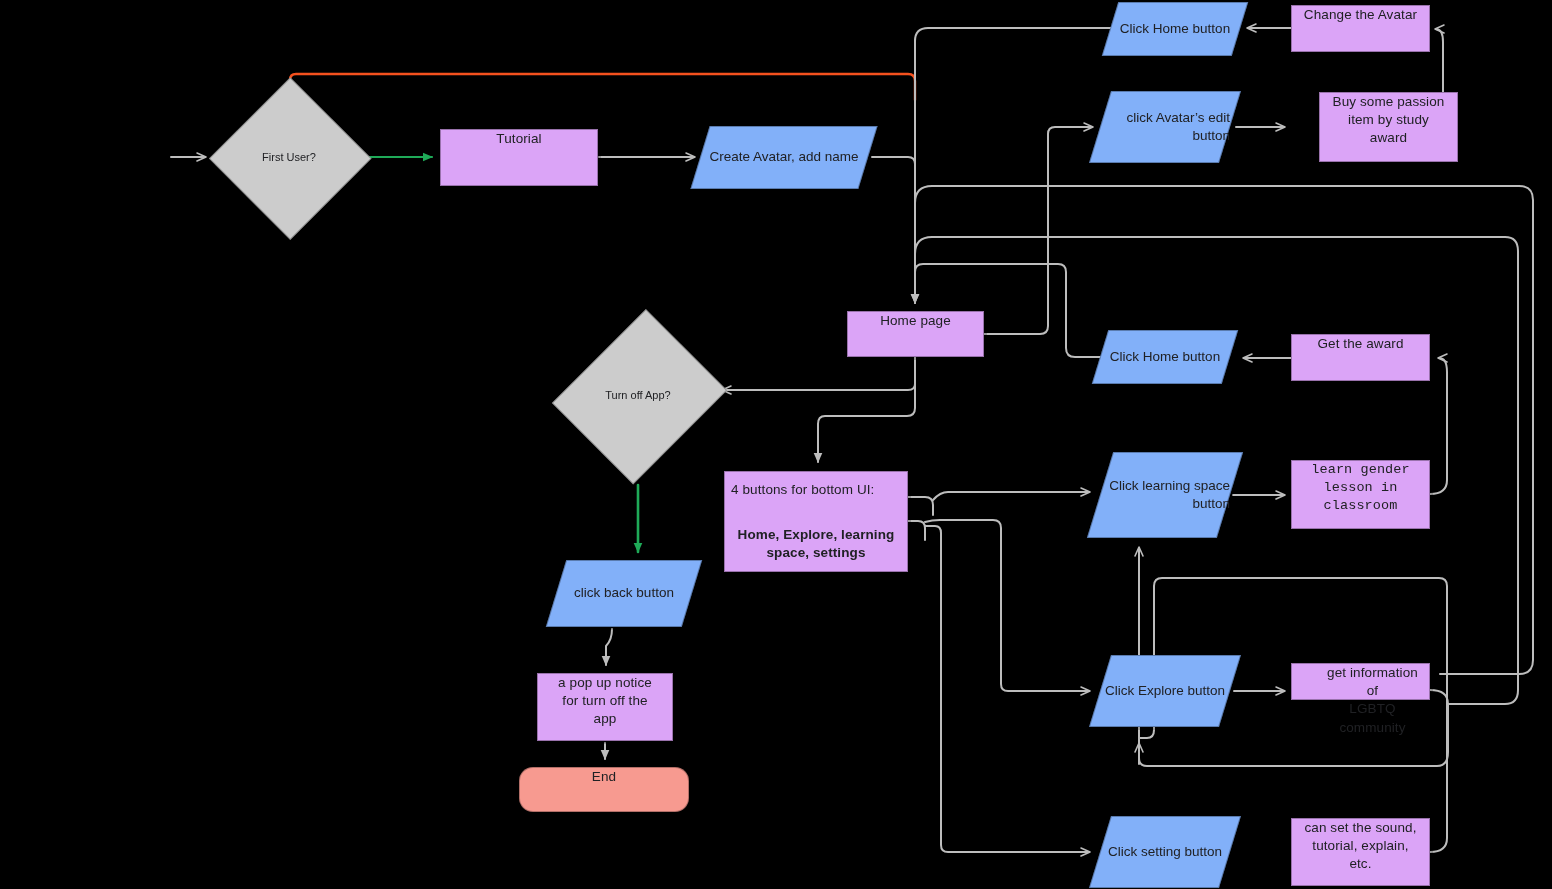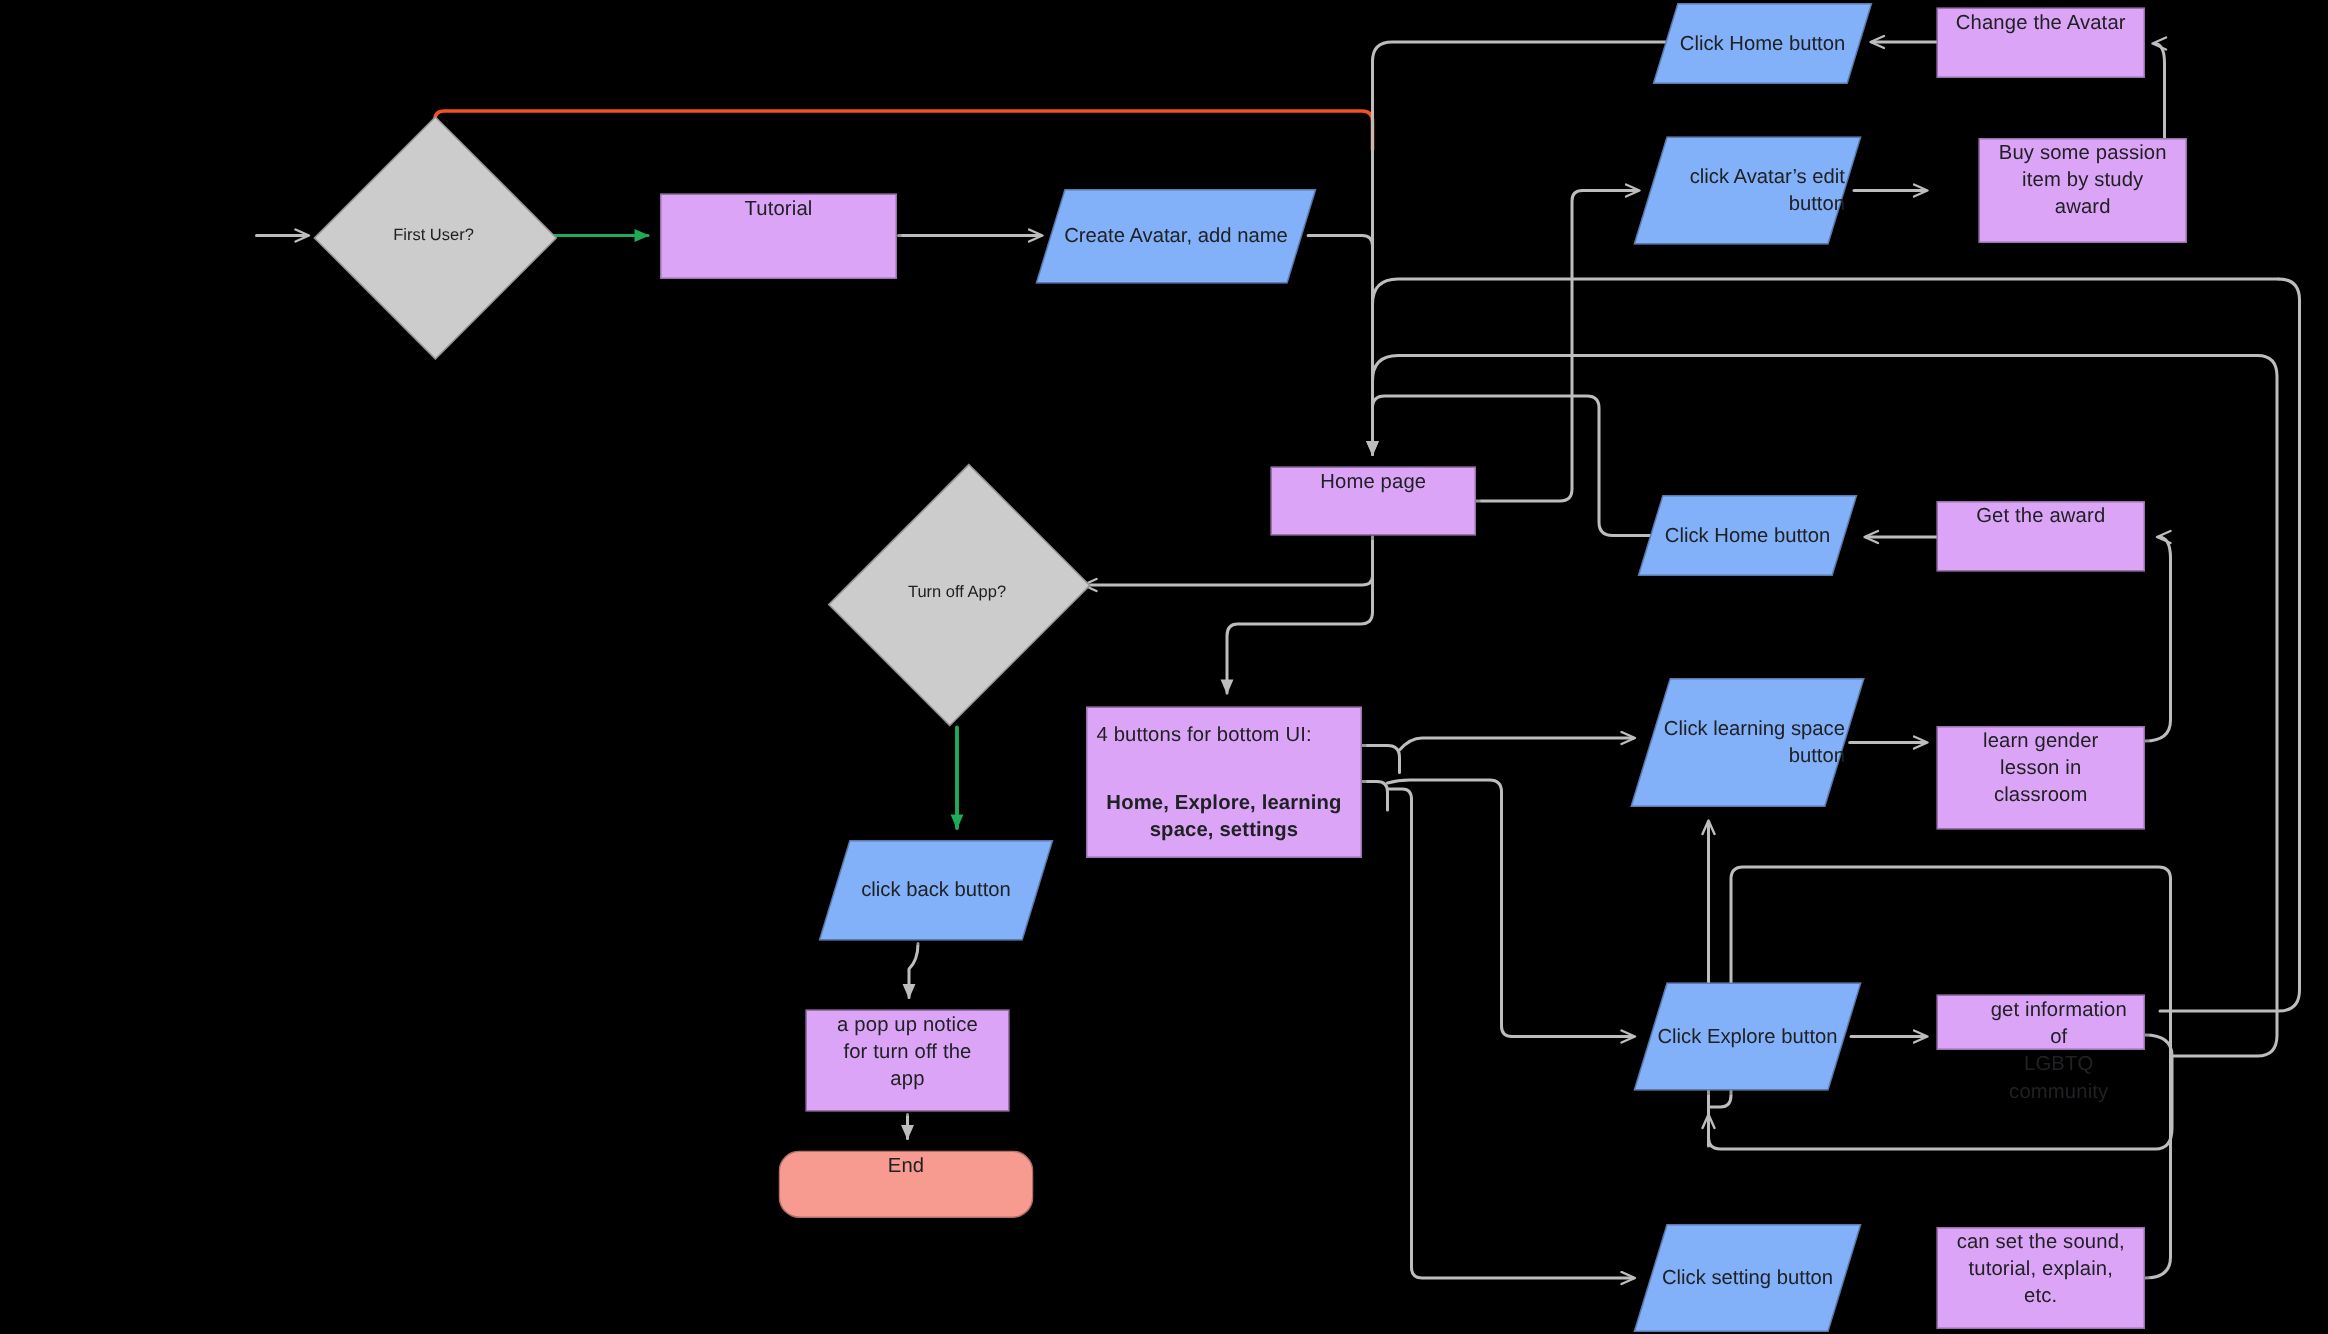--- a/index.html
+++ b/index.html
@@ -229,21 +229,21 @@
   <div class="para" style="left:1100px;top:452px;width:130px;height:86px;">
     <div class="face" style="background:#82b0f9;"></div>
     <div class="lblwrap">
         <span class="lbl">Click
 learning
 space
 button</span>
       </div>
   </div>
 
-  <div class="node proc" style="left:1291px;top:484px;width:139px;height:69px;background:#dba4f7;">
+  <div class="node proc" style="left:1291px;top:460px;width:139px;height:69px;background:#dba4f7;font-family:Liberation Mono, monospace;">
     <span class="lbl">learn gender
 lesson in
 classroom</span>
   </div>
 
   <div class="para" style="left:1100px;top:655px;width:130px;height:72px;">
     <div class="face" style="background:#82b0f9;"></div>
     <div class="lblwrap">
         <span class="lbl">Click
 Explore

